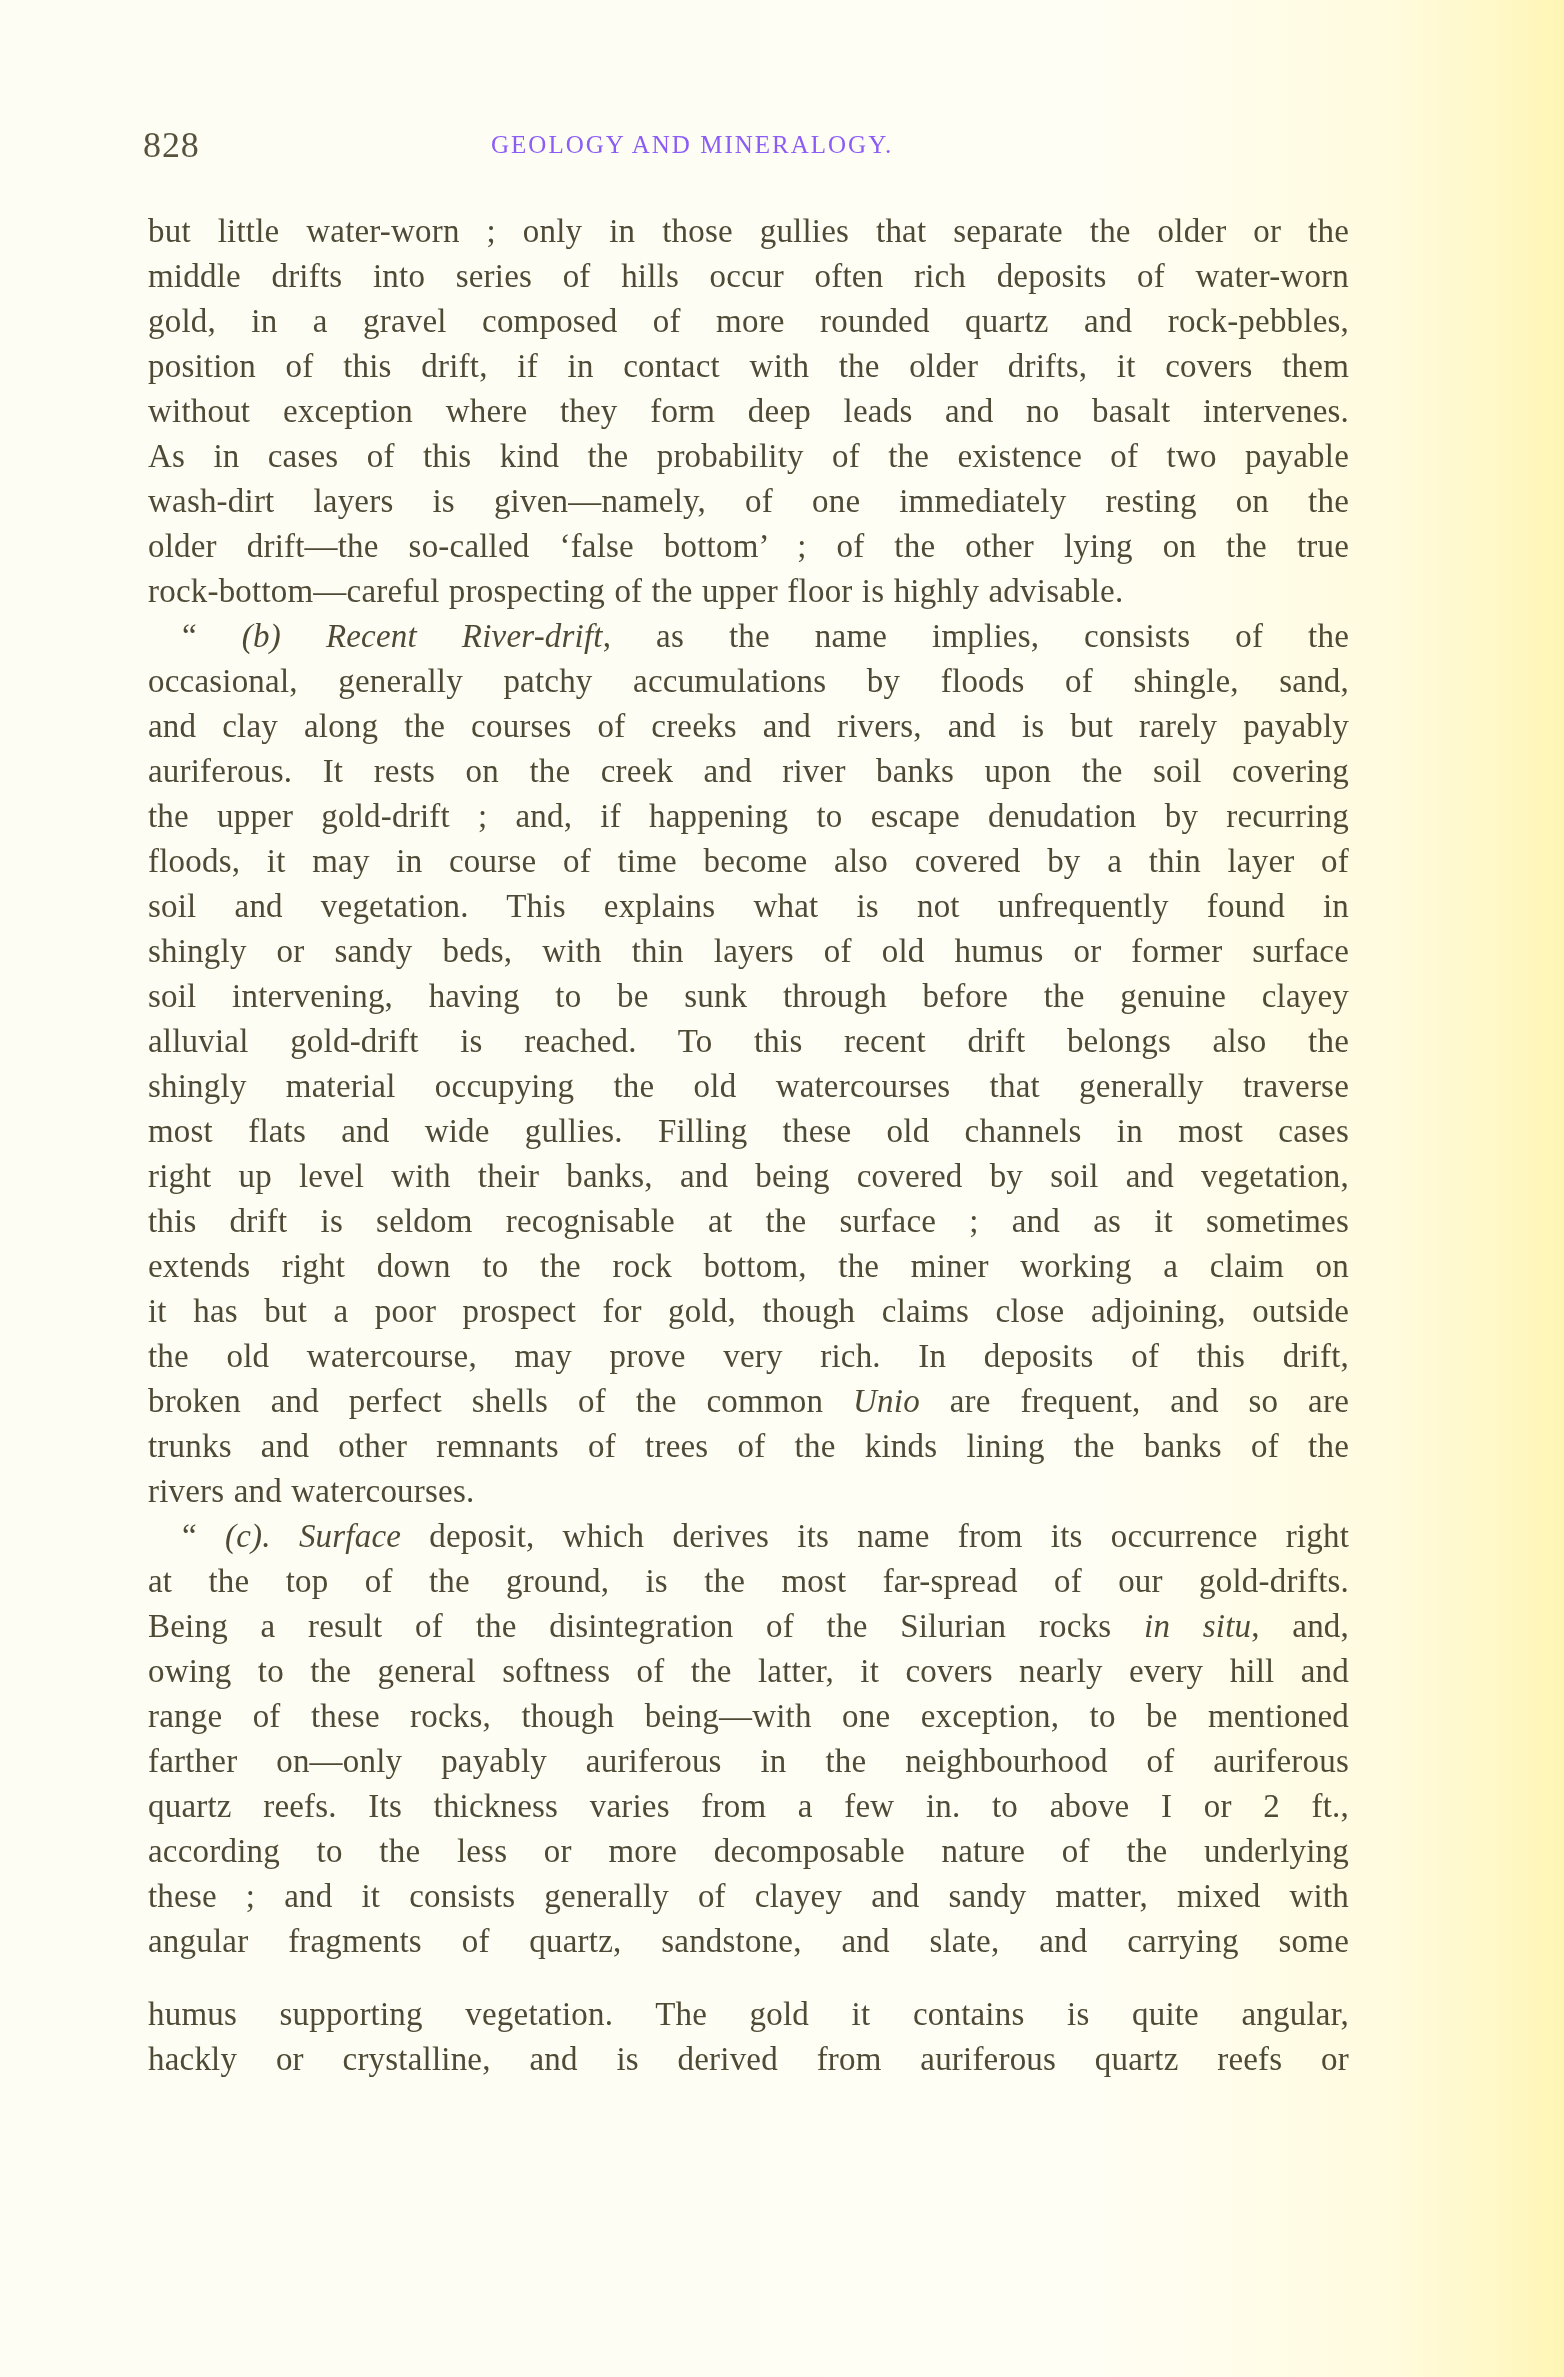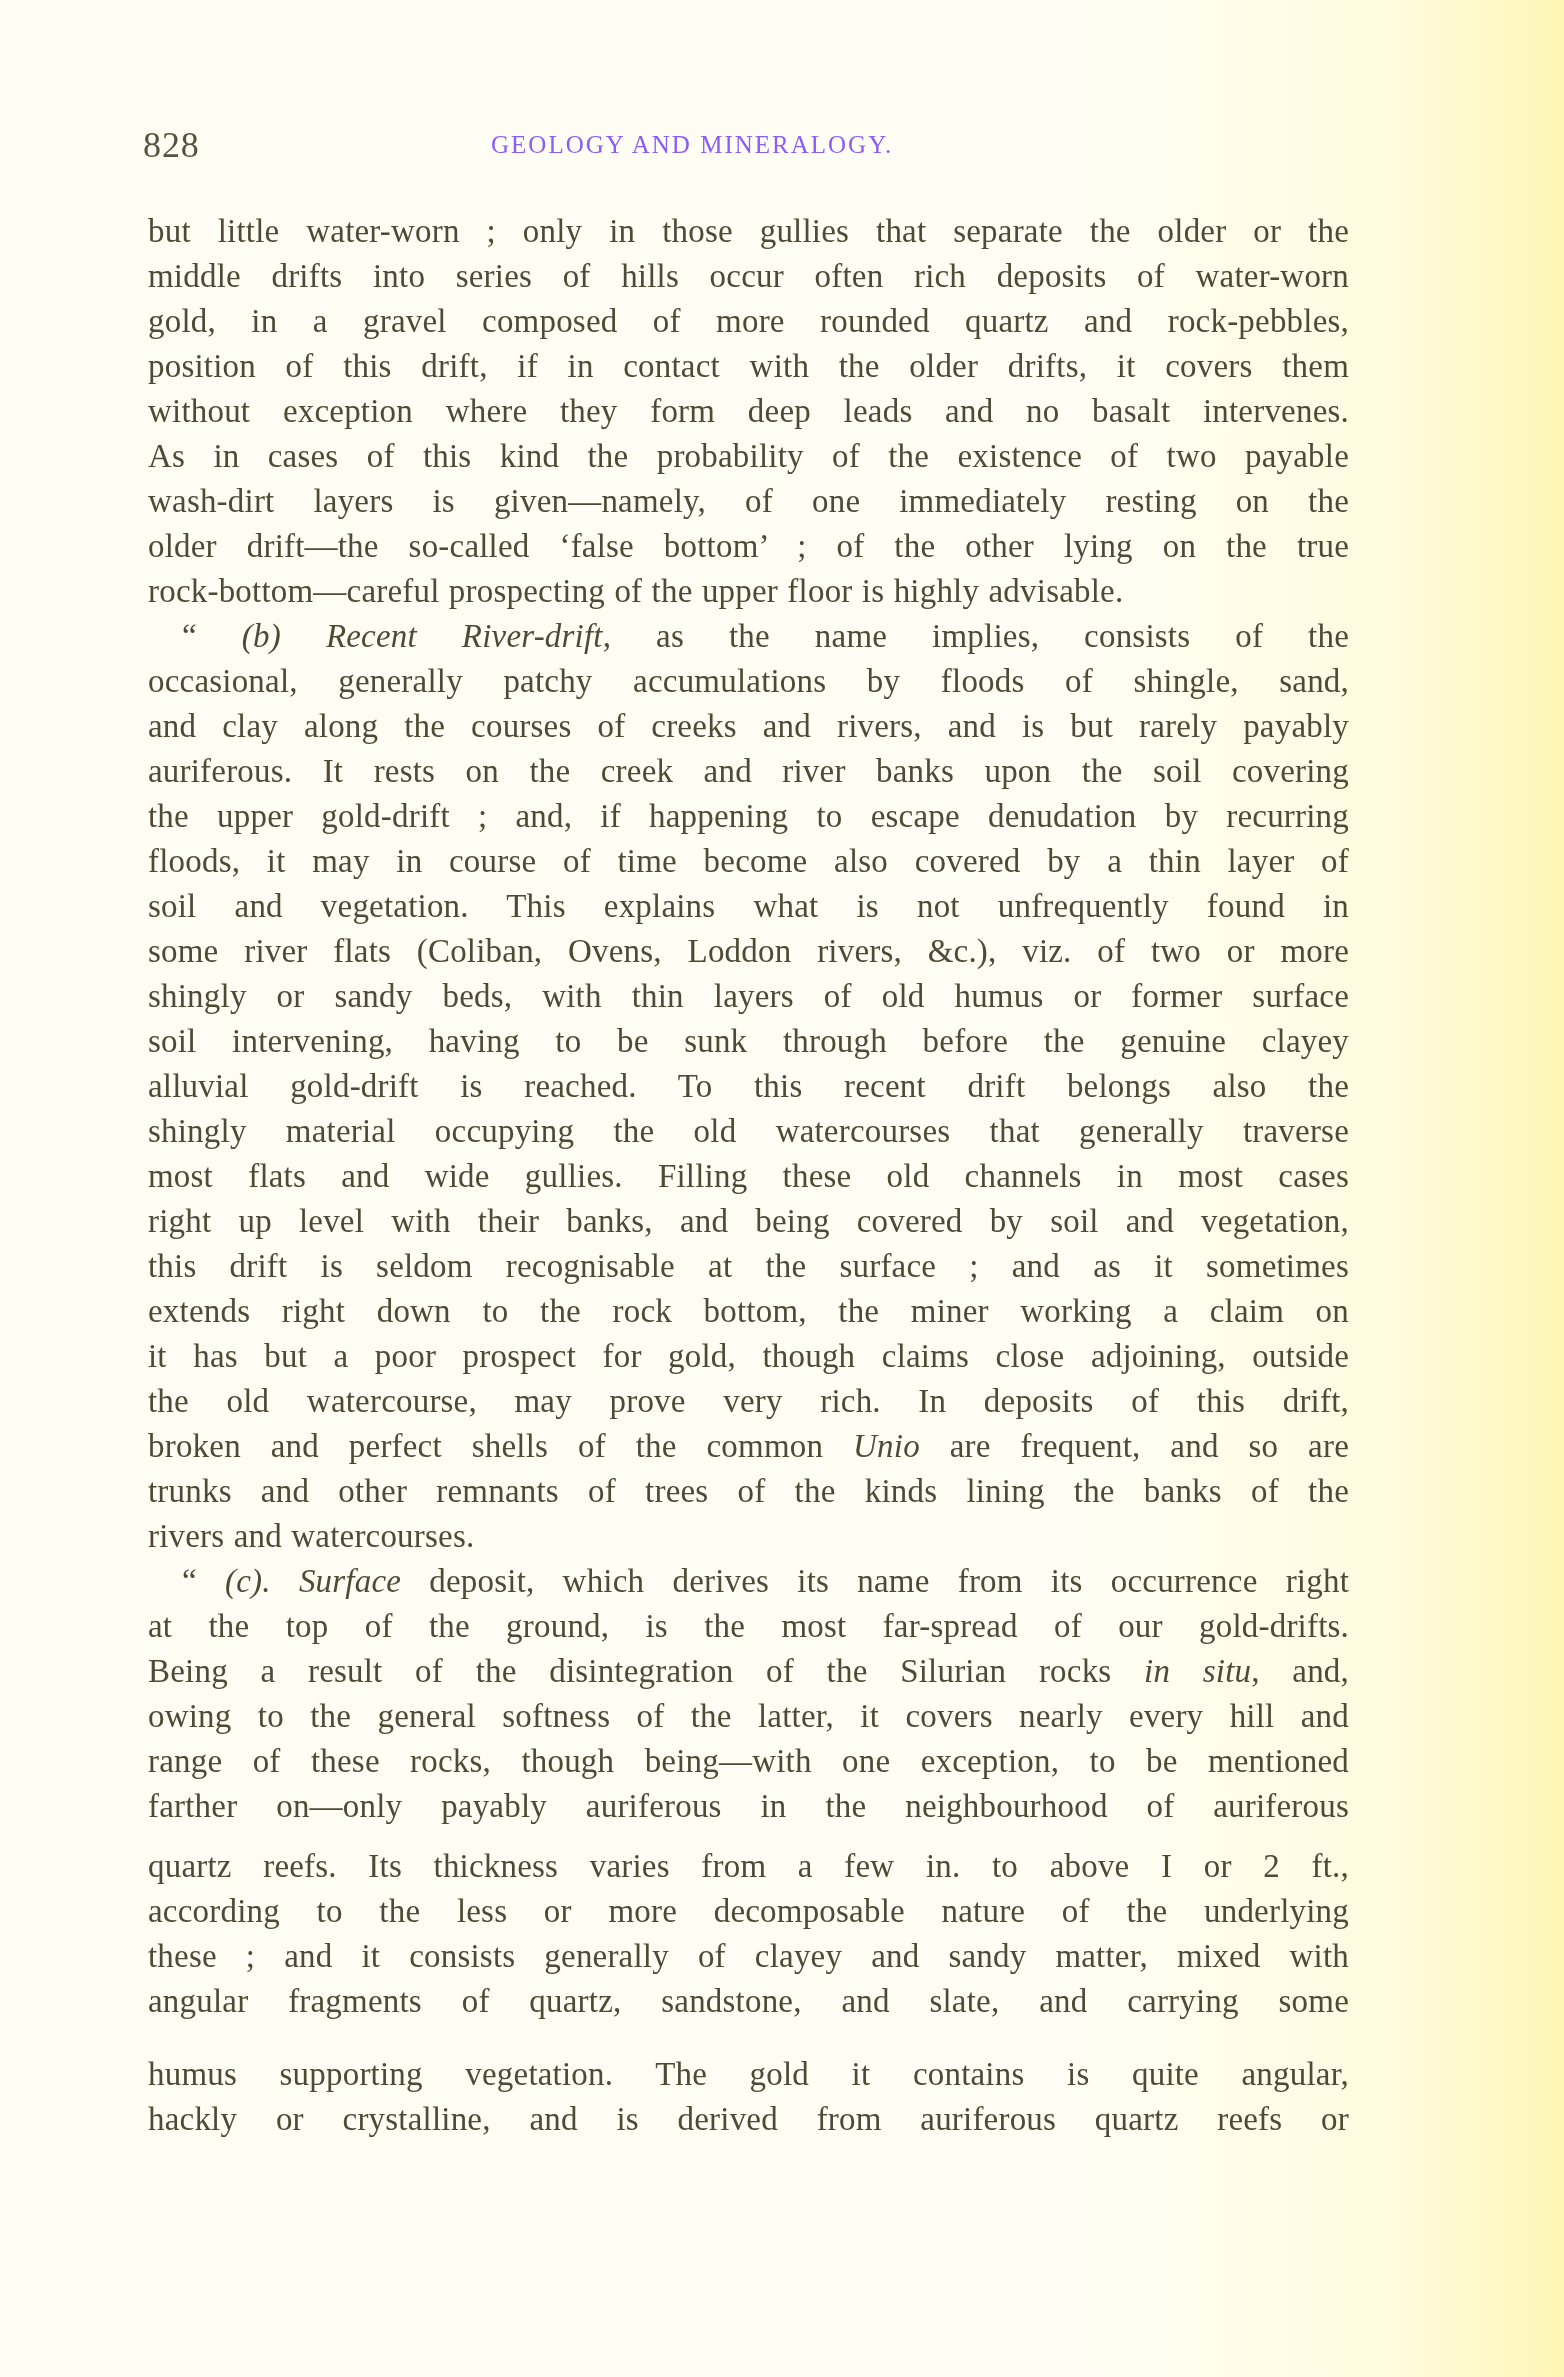--- a/index.html
+++ b/index.html
@@ -47,41 +47,40 @@
       <div class="line" style="white-space: nowrap;"><span>wash-dirt layers is given—namely, of one immediately resting on the</span></div>
       <div class="line" style="white-space: nowrap;"><span>older drift—the so-called ‘false bottom’ ; of the other lying on the true</span></div>
       <div class="line last" style="white-space: nowrap;"><span>rock-bottom—careful prospecting of the upper floor is highly advisable.</span></div>
       <div class="line indent" style="white-space: nowrap;"><span>“ </span><span class="seg-i">(b) Recent River-drift</span><span>, as the name implies, consists of the</span></div>
       <div class="line" style="white-space: nowrap;"><span>occasional, generally patchy accumulations by floods of shingle, sand,</span></div>
       <div class="line" style="white-space: nowrap;"><span>and clay along the courses of creeks and rivers, and is but rarely payably</span></div>
       <div class="line" style="white-space: nowrap;"><span>auriferous.  It rests on the creek and river banks upon the soil covering</span></div>
       <div class="line" style="white-space: nowrap;"><span>the upper gold-drift ; and, if happening to escape denudation by recurring</span></div>
       <div class="line" style="white-space: nowrap;"><span>floods, it may in course of time become also covered by a thin layer of</span></div>
       <div class="line" style="white-space: nowrap;"><span>soil and vegetation.  This explains what is not unfrequently found in</span></div>
-      <div class="line" style="white-space: nowrap;"><span>some river flats (Coliban, Ovens, Loddon rivers, &amp;c.), viz. of two or more</span></div>
       <div class="line" style="white-space: nowrap;"><span>shingly or sandy beds, with thin layers of old humus or former surface</span></div>
       <div class="line" style="white-space: nowrap;"><span>soil intervening, having to be sunk through before the genuine clayey</span></div>
       <div class="line" style="white-space: nowrap;"><span>alluvial gold-drift is reached.  To this recent drift belongs also the</span></div>
       <div class="line" style="white-space: nowrap;"><span>shingly material occupying the old watercourses that generally traverse</span></div>
       <div class="line" style="white-space: nowrap;"><span>most flats and wide gullies.  Filling these old channels in most cases</span></div>
       <div class="line" style="white-space: nowrap;"><span>right up level with their banks, and being covered by soil and vegetation,</span></div>
       <div class="line" style="white-space: nowrap;"><span>this drift is seldom recognisable at the surface ; and as it sometimes</span></div>
       <div class="line" style="white-space: nowrap;"><span>extends right down to the rock bottom, the miner working a claim on</span></div>
       <div class="line" style="white-space: nowrap;"><span>it has but a poor prospect for gold, though claims close adjoining, outside</span></div>
       <div class="line" style="white-space: nowrap;"><span>the old watercourse, may prove very rich.  In deposits of this drift,</span></div>
       <div class="line" style="white-space: nowrap; letter-spacing: 0.2px;"><span>broken and perfect shells of the common </span><span class="seg-i">Unio</span><span> are frequent, and so are</span></div>
       <div class="line" style="white-space: nowrap;"><span>trunks and other remnants of trees of the kinds lining the banks of the</span></div>
       <div class="line last" style="white-space: nowrap;"><span>rivers and watercourses.</span></div>
       <div class="line indent" style="white-space: nowrap;"><span>“ </span><span class="seg-i">(c). Surface</span><span> deposit, which derives its name from its occurrence right</span></div>
       <div class="line" style="white-space: nowrap;"><span>at the top of the ground, is the most far-spread of our gold-drifts.</span></div>
       <div class="line" style="white-space: nowrap;"><span>Being a result of the disintegration of the Silurian rocks </span><span class="seg-i">in situ</span><span>, and,</span></div>
       <div class="line" style="white-space: nowrap;"><span>owing to the general softness of the latter, it covers nearly every hill and</span></div>
       <div class="line" style="white-space: nowrap;"><span>range of these rocks, though being—with one exception, to be mentioned</span></div>
       <div class="line" style="white-space: nowrap;"><span>farther on—only payably auriferous in the neighbourhood of auriferous</span></div>
-      <div class="line" style="white-space: nowrap; margin-top: 15px;"><span>quartz reefs.  Its thickness varies from a few in. to above I or 2 ft.,</span></div>
+      <div class="line" style="white-space: nowrap;"><span>quartz reefs.  Its thickness varies from a few in. to above I or 2 ft.,</span></div>
       <div class="line" style="white-space: nowrap;"><span>according to the less or more decomposable nature of the underlying</span></div>
       <div class="line" style="white-space: nowrap;"><span>these ; and it consists generally of clayey and sandy matter, mixed with</span></div>
       <div class="line" style="white-space: nowrap;"><span>angular fragments of quartz, sandstone, and slate, and carrying some</span></div>
       <div class="line" style="white-space: nowrap; margin-top: 28px;"><span>humus supporting vegetation.  The gold it contains is quite angular,</span></div>
       <div class="line" style="white-space: nowrap;"><span>hackly or crystalline, and is derived from auriferous quartz reefs or</span></div>
     </div>
 </div>
 
 
 </body></html>

